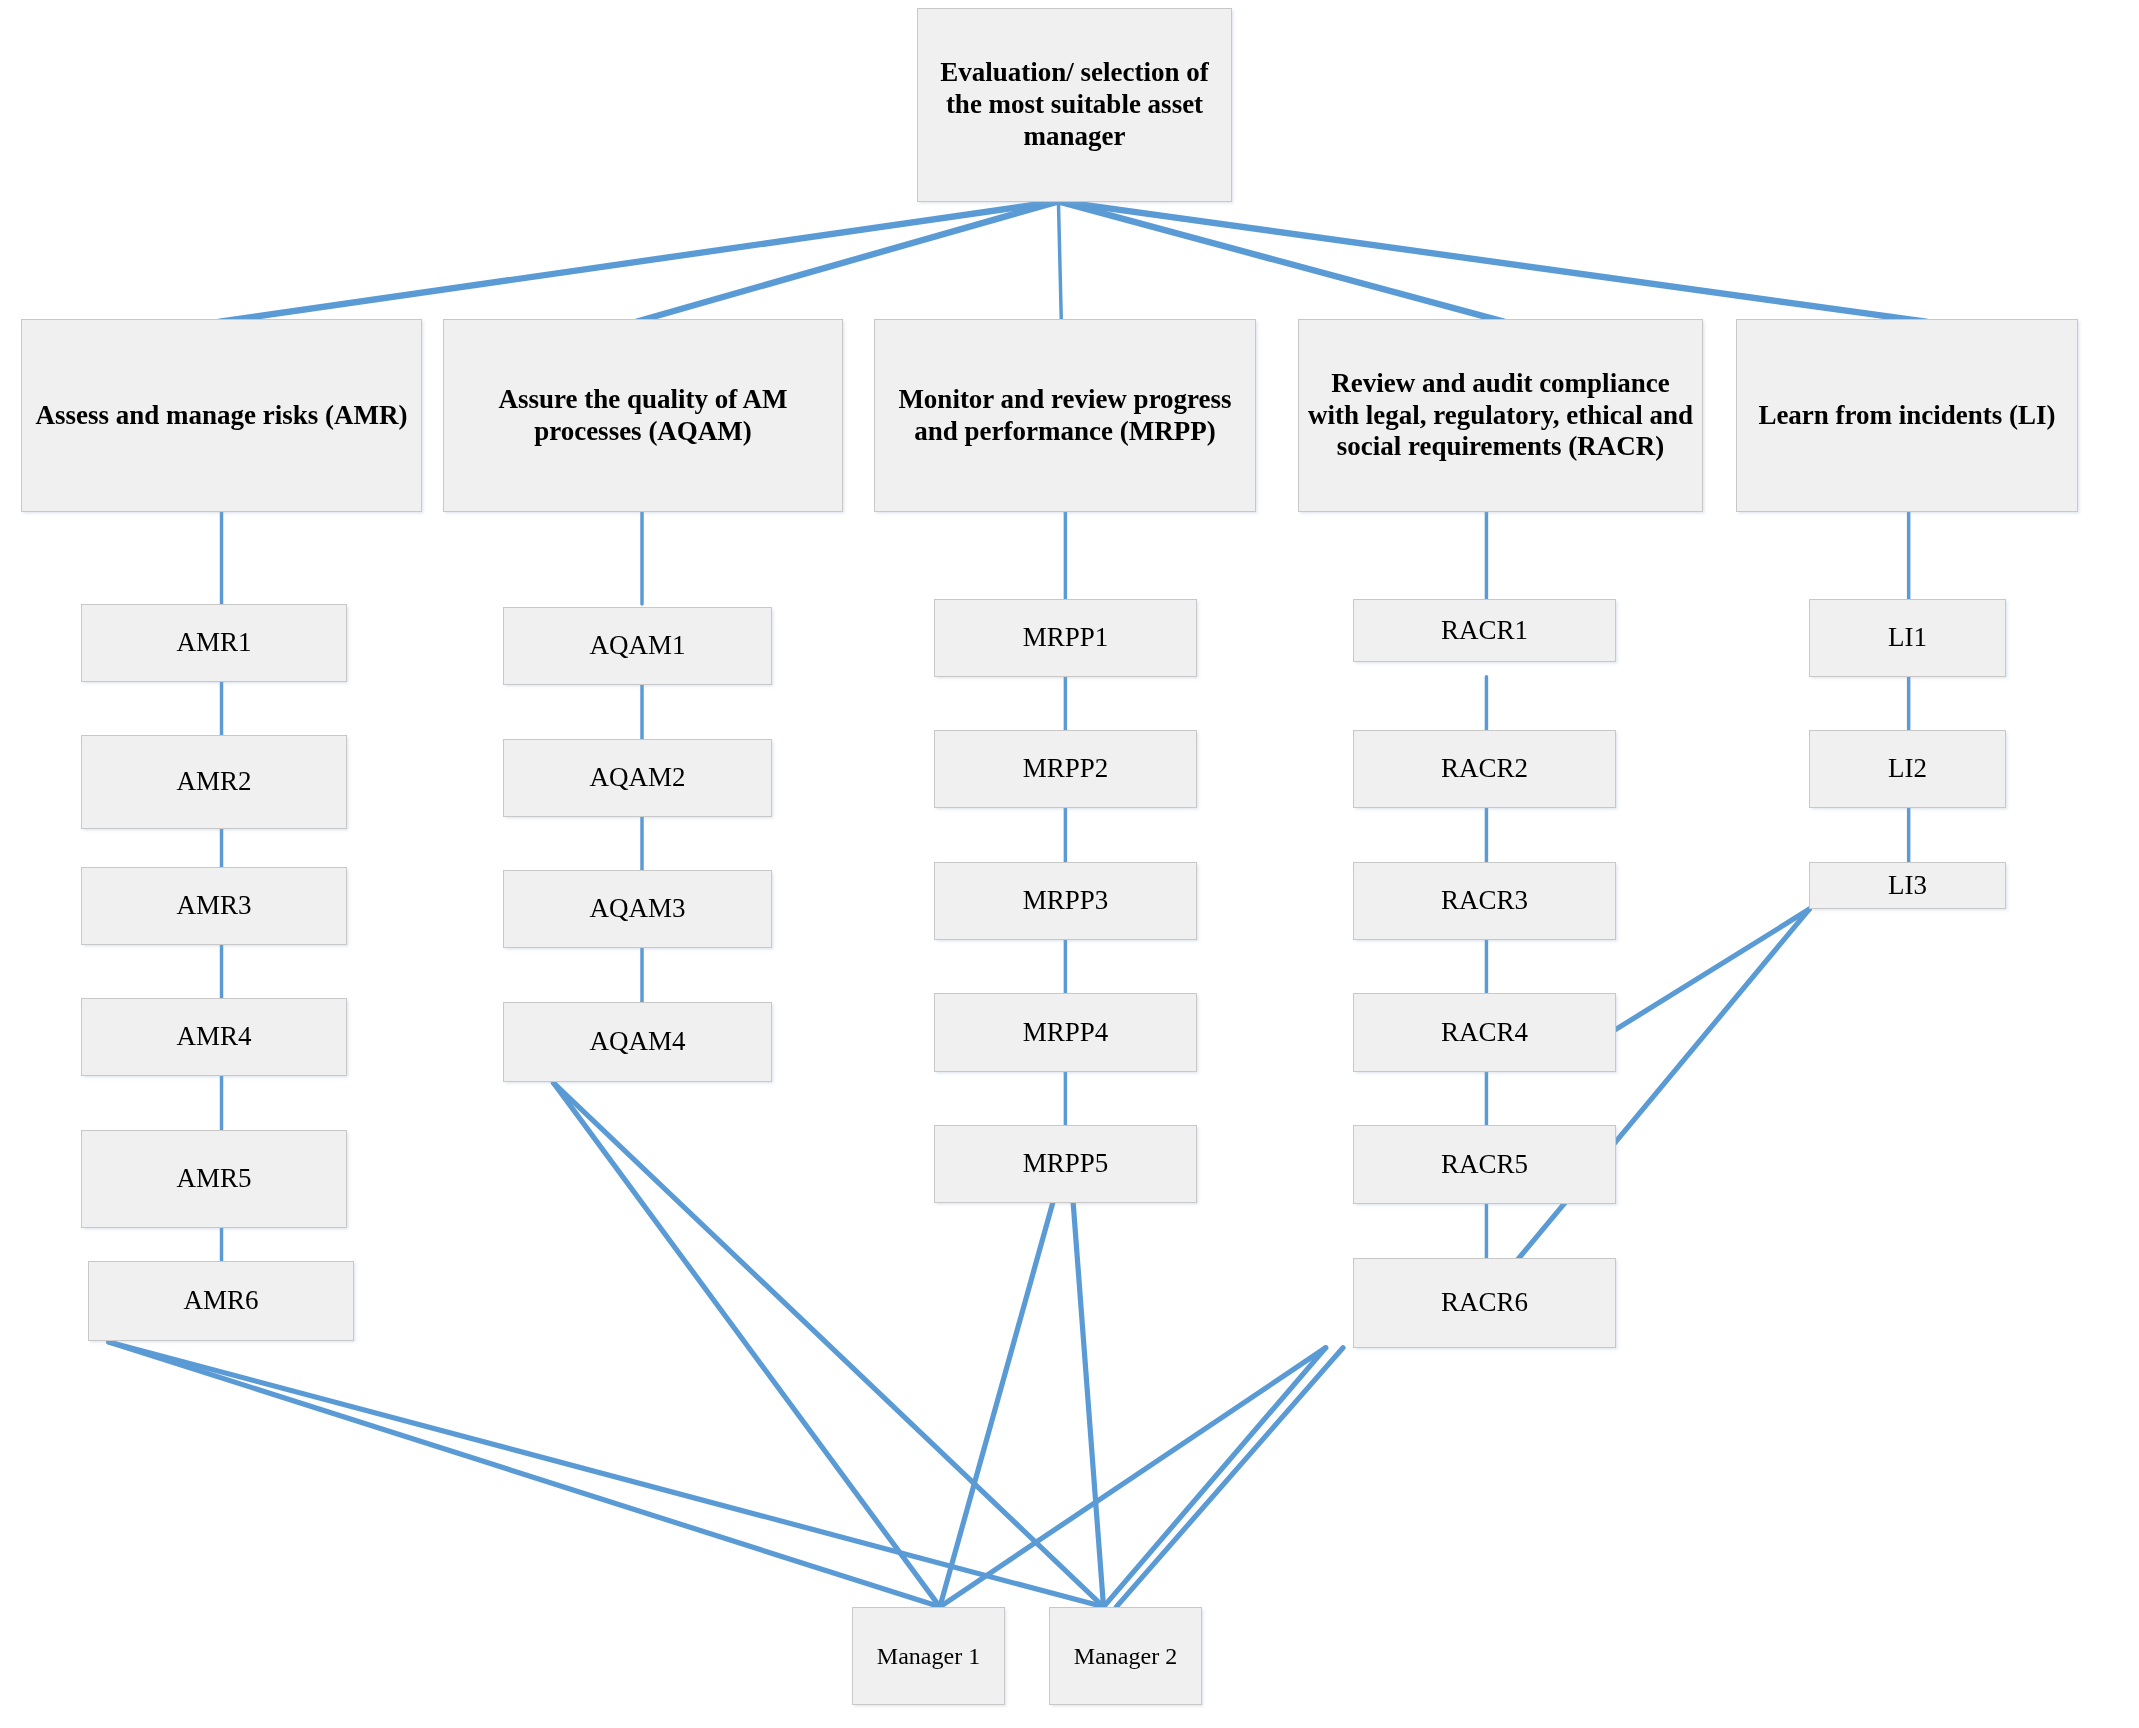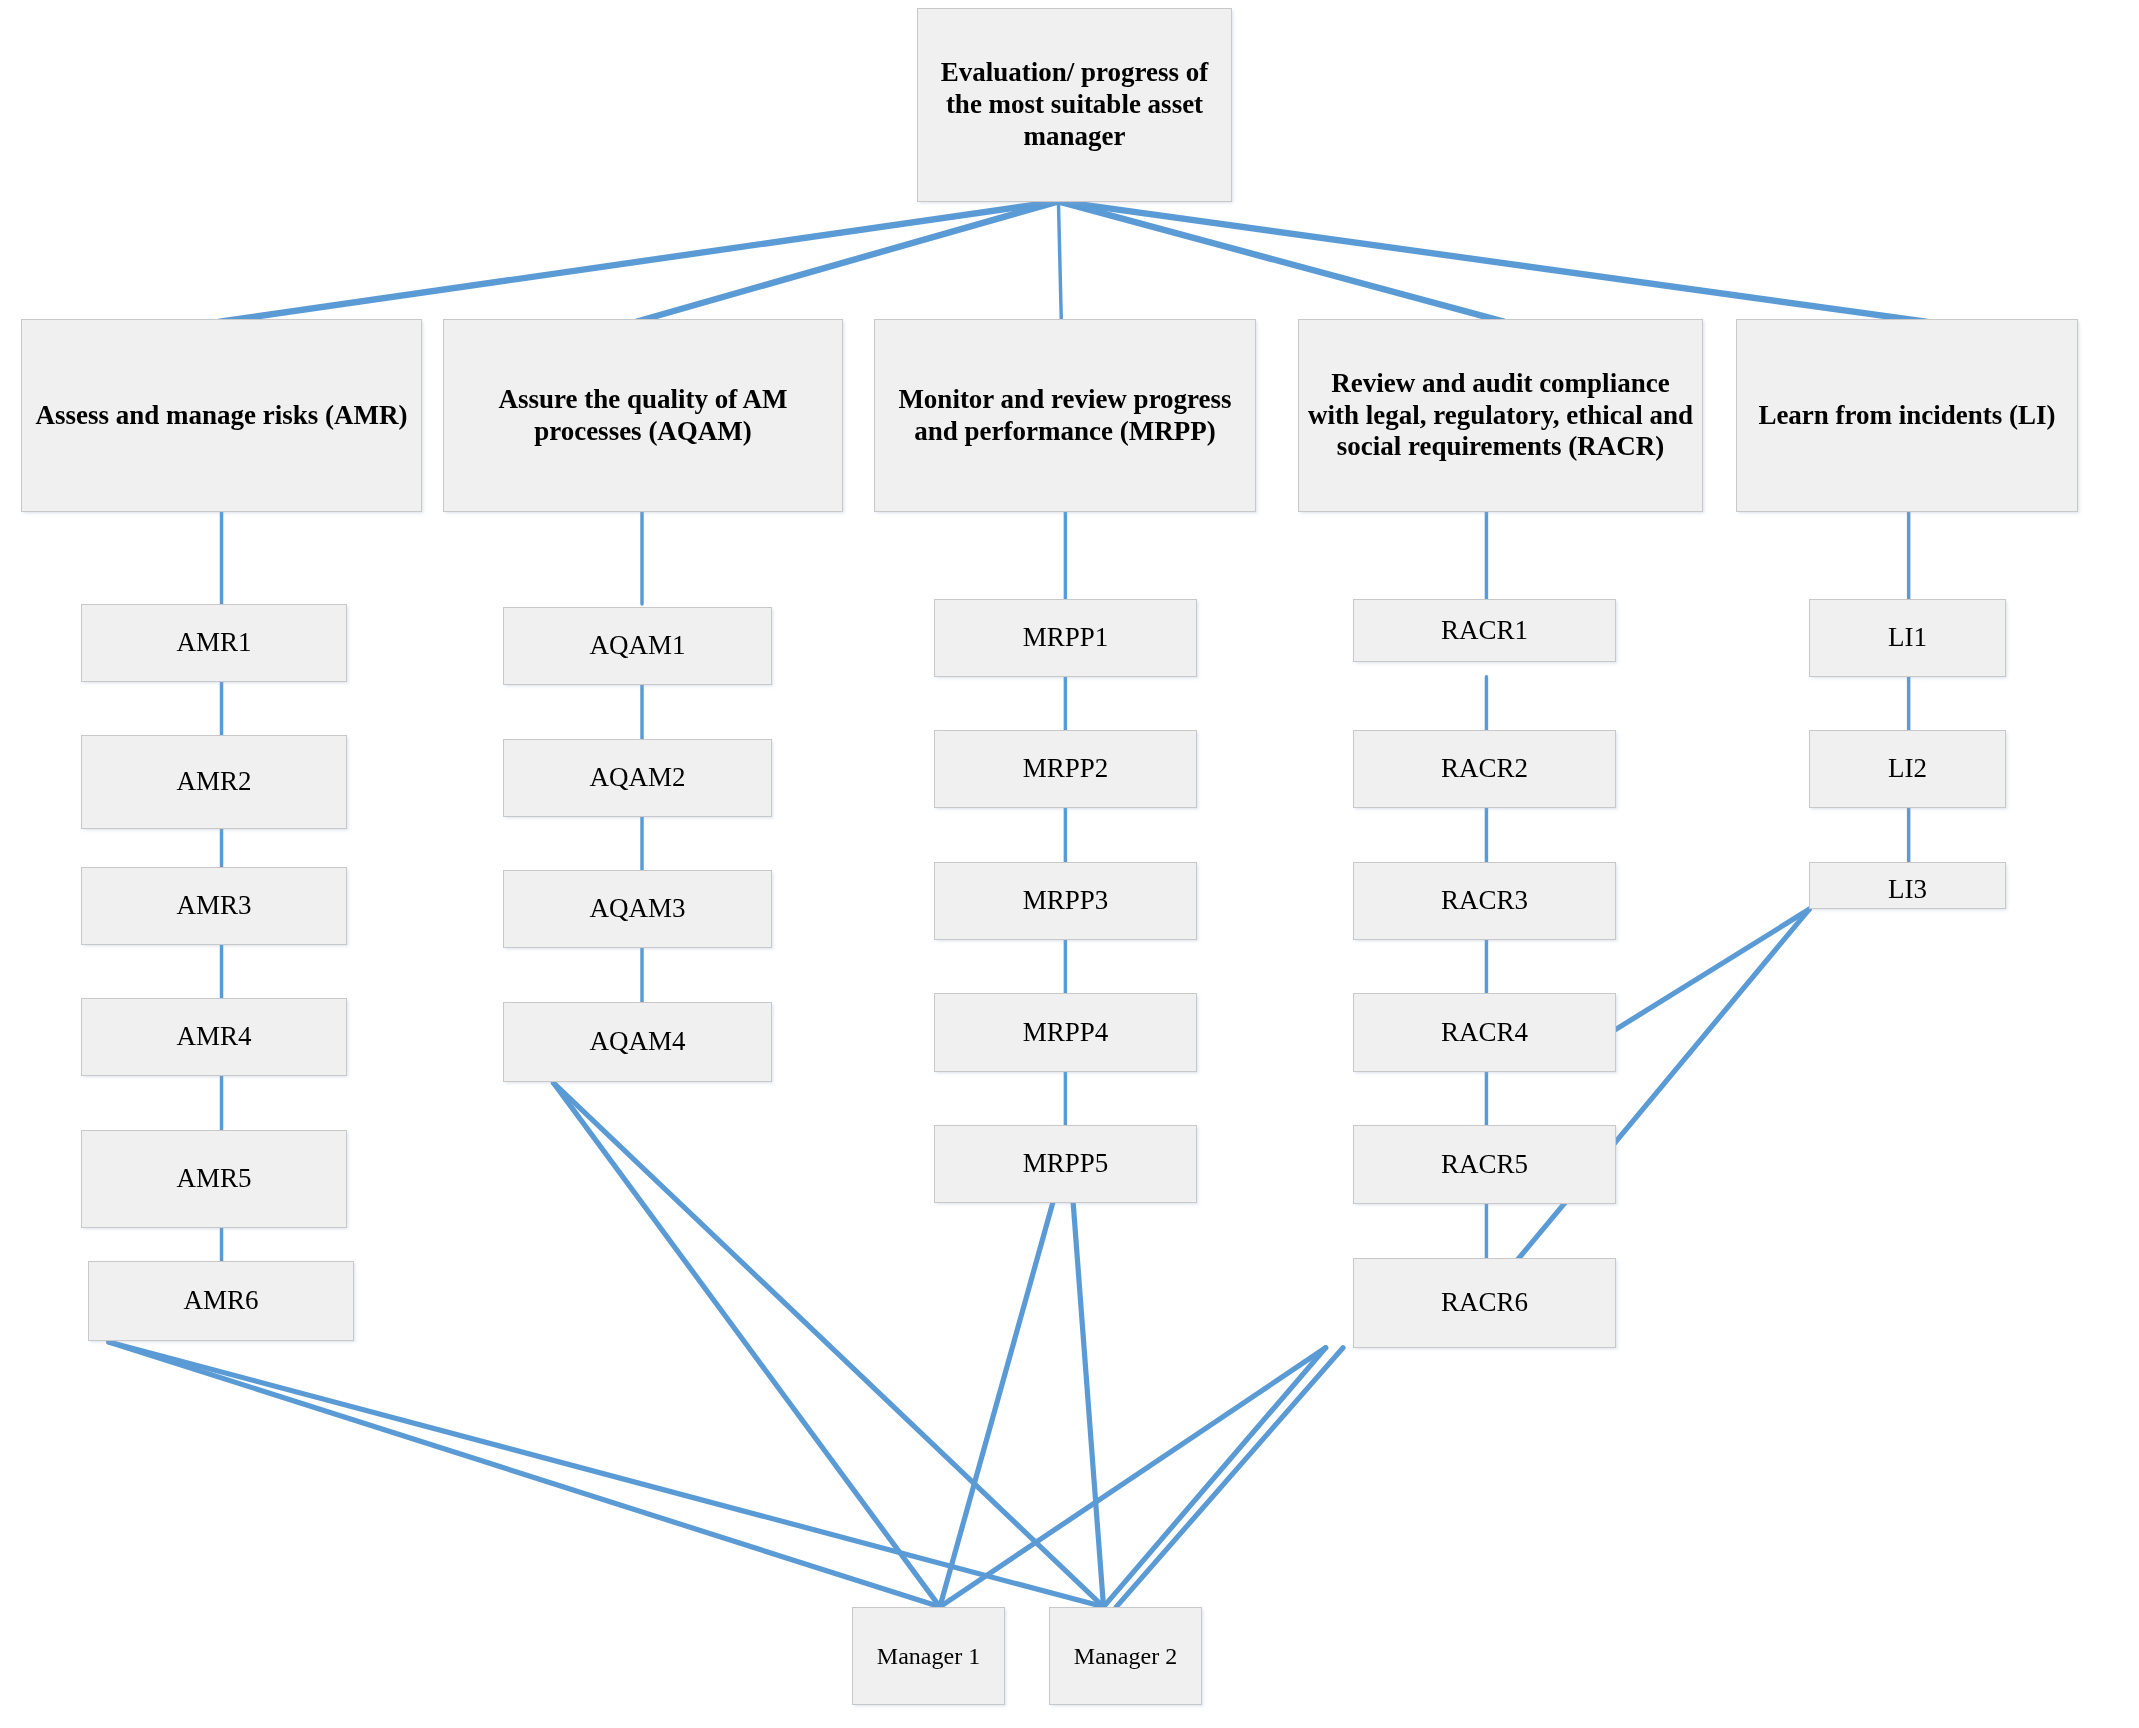--- a/index.html
+++ b/index.html
@@ -109,21 +109,21 @@
       <path d="M1848,1980 L 1625,2778" stroke-width="9"></path>
       <path d="M1848,1980 L 1908,2778" stroke-width="9"></path>
 
       <path d="M2292,2330 L 1625,2778" stroke-width="9"></path>
       <path d="M2292,2330 L 1908,2778" stroke-width="9"></path>
       <path d="M2322,2330 L 1930,2778" stroke-width="9"></path>
     </g>
   </svg>
 
   <div class="node root" style="left:917px; top:8px; width:315px; height:194px;">
-    <span>Evaluation/ progress of  the most suitable asset manager</span>
+    <span>Evaluation/ selection of  the most suitable asset manager</span>
   </div>
 
   <div class="node header" style="left:21px; top:319px; width:401px; height:193px;">
     <span>Assess and manage risks (AMR)</span>
   </div>
 
   <div class="node header" style="left:443px; top:319px; width:400px; height:193px;">
     <span>Assure the quality of AM processes (AQAM)</span>
   </div>
 
@@ -205,21 +205,21 @@
   <div class="node sub" style="left:1353px; top:1258px; width:263px; height:90px;">
     <span>RACR6</span>
   </div>
 
   <div class="node sub" style="left:1809px; top:599px; width:197px; height:78px;">
     <span>LI1</span>
   </div>
   <div class="node sub" style="left:1809px; top:730px; width:197px; height:78px;">
     <span>LI2</span>
   </div>
-  <div class="node sub" style="left:1809px; top:862px; width:197px; height:47px;align-items:flex-end;">
+  <div class="node sub" style="left:1809px; top:862px; width:197px; height:47px;">
     <span>LI3</span>
   </div>
 
   <div class="node manager" style="left:852px; top:1607px; width:153px; height:98px;">
     <span>Manager 1</span>
   </div>
   <div class="node manager" style="left:1049px; top:1607px; width:153px; height:98px;">
     <span>Manager 2</span>
   </div>
 

